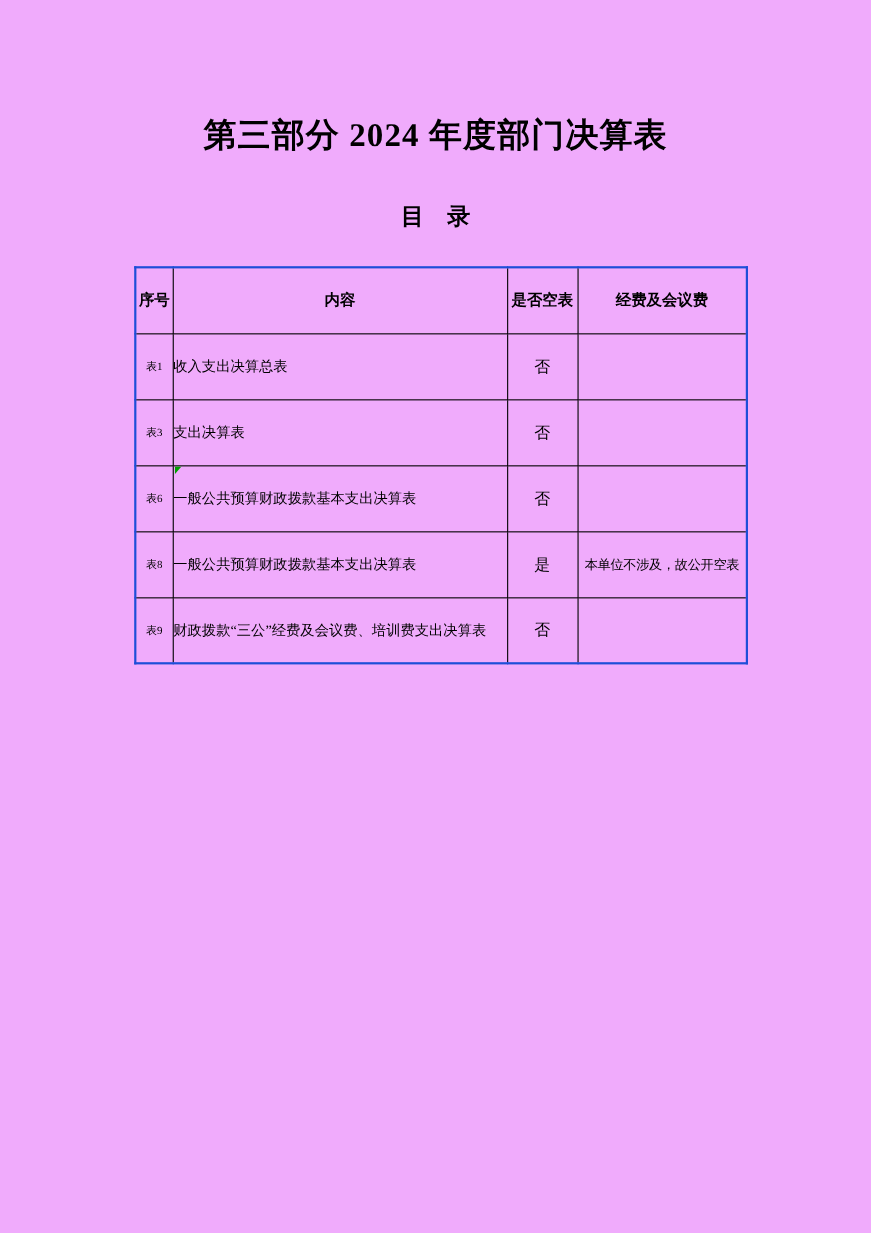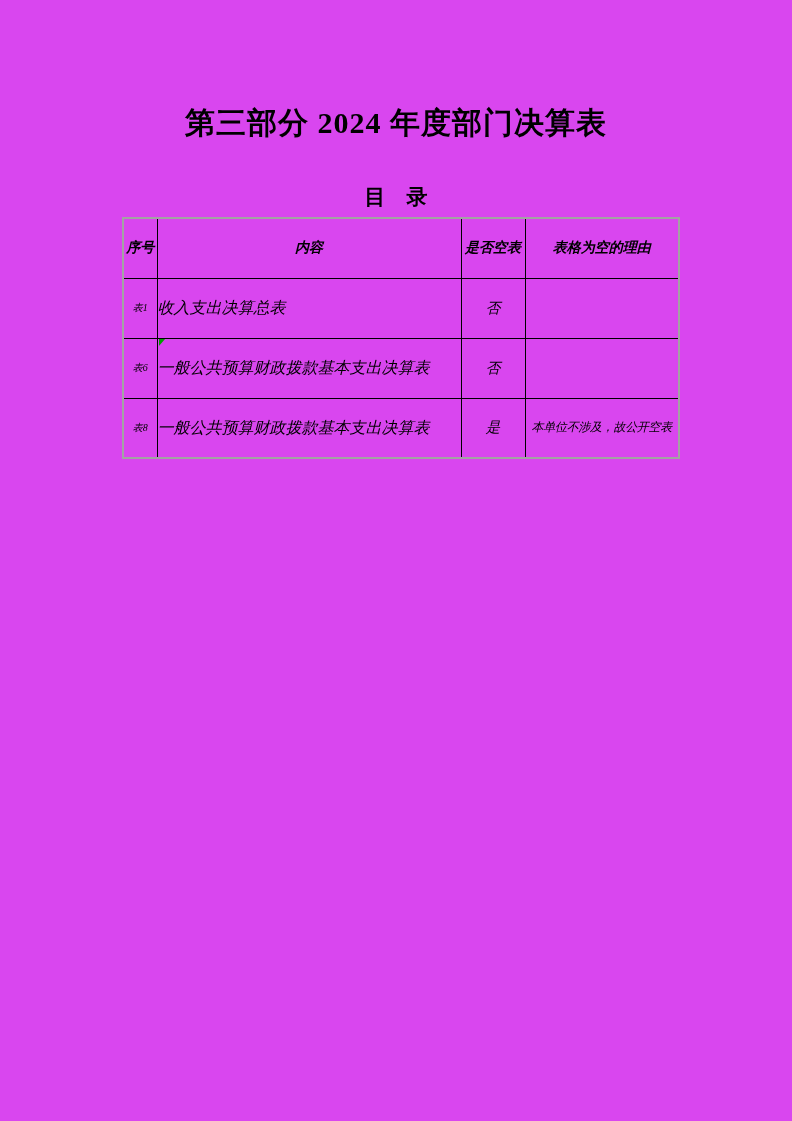--- a/index.html
+++ b/index.html
@@ -4,21 +4,21 @@
 <style>
   html, body { margin: 0; padding: 0; }
   body {
     width: 792px;
     height: 1121px;
     background: #ffffff;
     position: relative;
     font-family: "Liberation Serif", "DejaVu Serif", serif;
     color: #000000;
   }
-  .page { position: absolute; inset: 0; background: #d946ef; overflow: hidden; }
+  .page { position: absolute; inset: 0; background: #f0abfc; overflow: hidden; }
 
   .page-title {
     position: absolute;
     top: 103px;
     left: 0;
     width: 792px;
     margin: 0;
     text-align: center;
     font-size: 30px;
     font-weight: bold;
@@ -33,47 +33,46 @@
     margin: 0;
     text-align: center;
     font-size: 21px;
     font-weight: bold;
     white-space: pre;
   }
 
   table.toc {
     position: absolute;
     left: 122px;
-    top: 217px;
+    top: 242px;
     width: 556px;
     border-collapse: collapse;
     table-layout: fixed;
-    border: 2px solid #a3a3a3;
-    font-style: italic;
+    border: 2px solid #1d4ed8;
   }
   table.toc th, table.toc td {
     border: 1px solid #000000;
     padding: 0;
     overflow: hidden;
     vertical-align: middle;
   }
   table.toc thead tr { height: 60px; }
   table.toc tbody tr { height: 60px; }
 
   th.h {
     font-size: 14px;
     font-weight: bold;
     text-align: center;
   }
   td.c-no {
     font-size: 10px;
     text-align: center;
   }
   td.c-content {
-    font-size: 16px;
+    font-size: 13px;
     text-align: left;
     padding: 0 4px 0 5px;
     line-height: 1.35;
     position: relative;
   }
   td.c-empty {
     font-size: 14.5px;
     text-align: center;
   }
   td.c-reason {
@@ -105,38 +104,50 @@
       <col style="width:34px">
       <col style="width:304px">
       <col style="width:64px">
       <col style="width:154px">
     </colgroup>
     <thead>
       <tr>
         <th class="h">序号</th>
         <th class="h">内容</th>
         <th class="h">是否空表</th>
-        <th class="h">表格为空的理由</th>
+        <th class="h">经费及会议费</th>
       </tr>
     </thead>
     <tbody>
       <tr>
         <td class="c-no">表1</td>
         <td class="c-content"><span>收入支出决算总表</span></td>
+        <td class="c-empty">否</td>
+        <td class="c-reason"></td>
+      </tr>
+      <tr>
+        <td class="c-no">表3</td>
+        <td class="c-content"><span>支出决算表</span></td>
         <td class="c-empty">否</td>
         <td class="c-reason"></td>
       </tr>
       <tr>
         <td class="c-no">表6</td>
         <td class="c-content"><i class="corner-marker"></i><span>一般公共预算财政拨款基本支出决算表</span></td>
         <td class="c-empty">否</td>
         <td class="c-reason"></td>
       </tr>
       <tr>
         <td class="c-no">表8</td>
         <td class="c-content"><span>一般公共预算财政拨款基本支出决算表</span></td>
         <td class="c-empty">是</td>
         <td class="c-reason">本单位不涉及，故公开空表</td>
       </tr>
+      <tr>
+        <td class="c-no">表9</td>
+        <td class="c-content"><span>财政拨款“三公”经费及会议费、培训费支出决算表</span></td>
+        <td class="c-empty">否</td>
+        <td class="c-reason"></td>
+      </tr>
     </tbody>
   </table>
 
 </div>
 
 </body></html>

